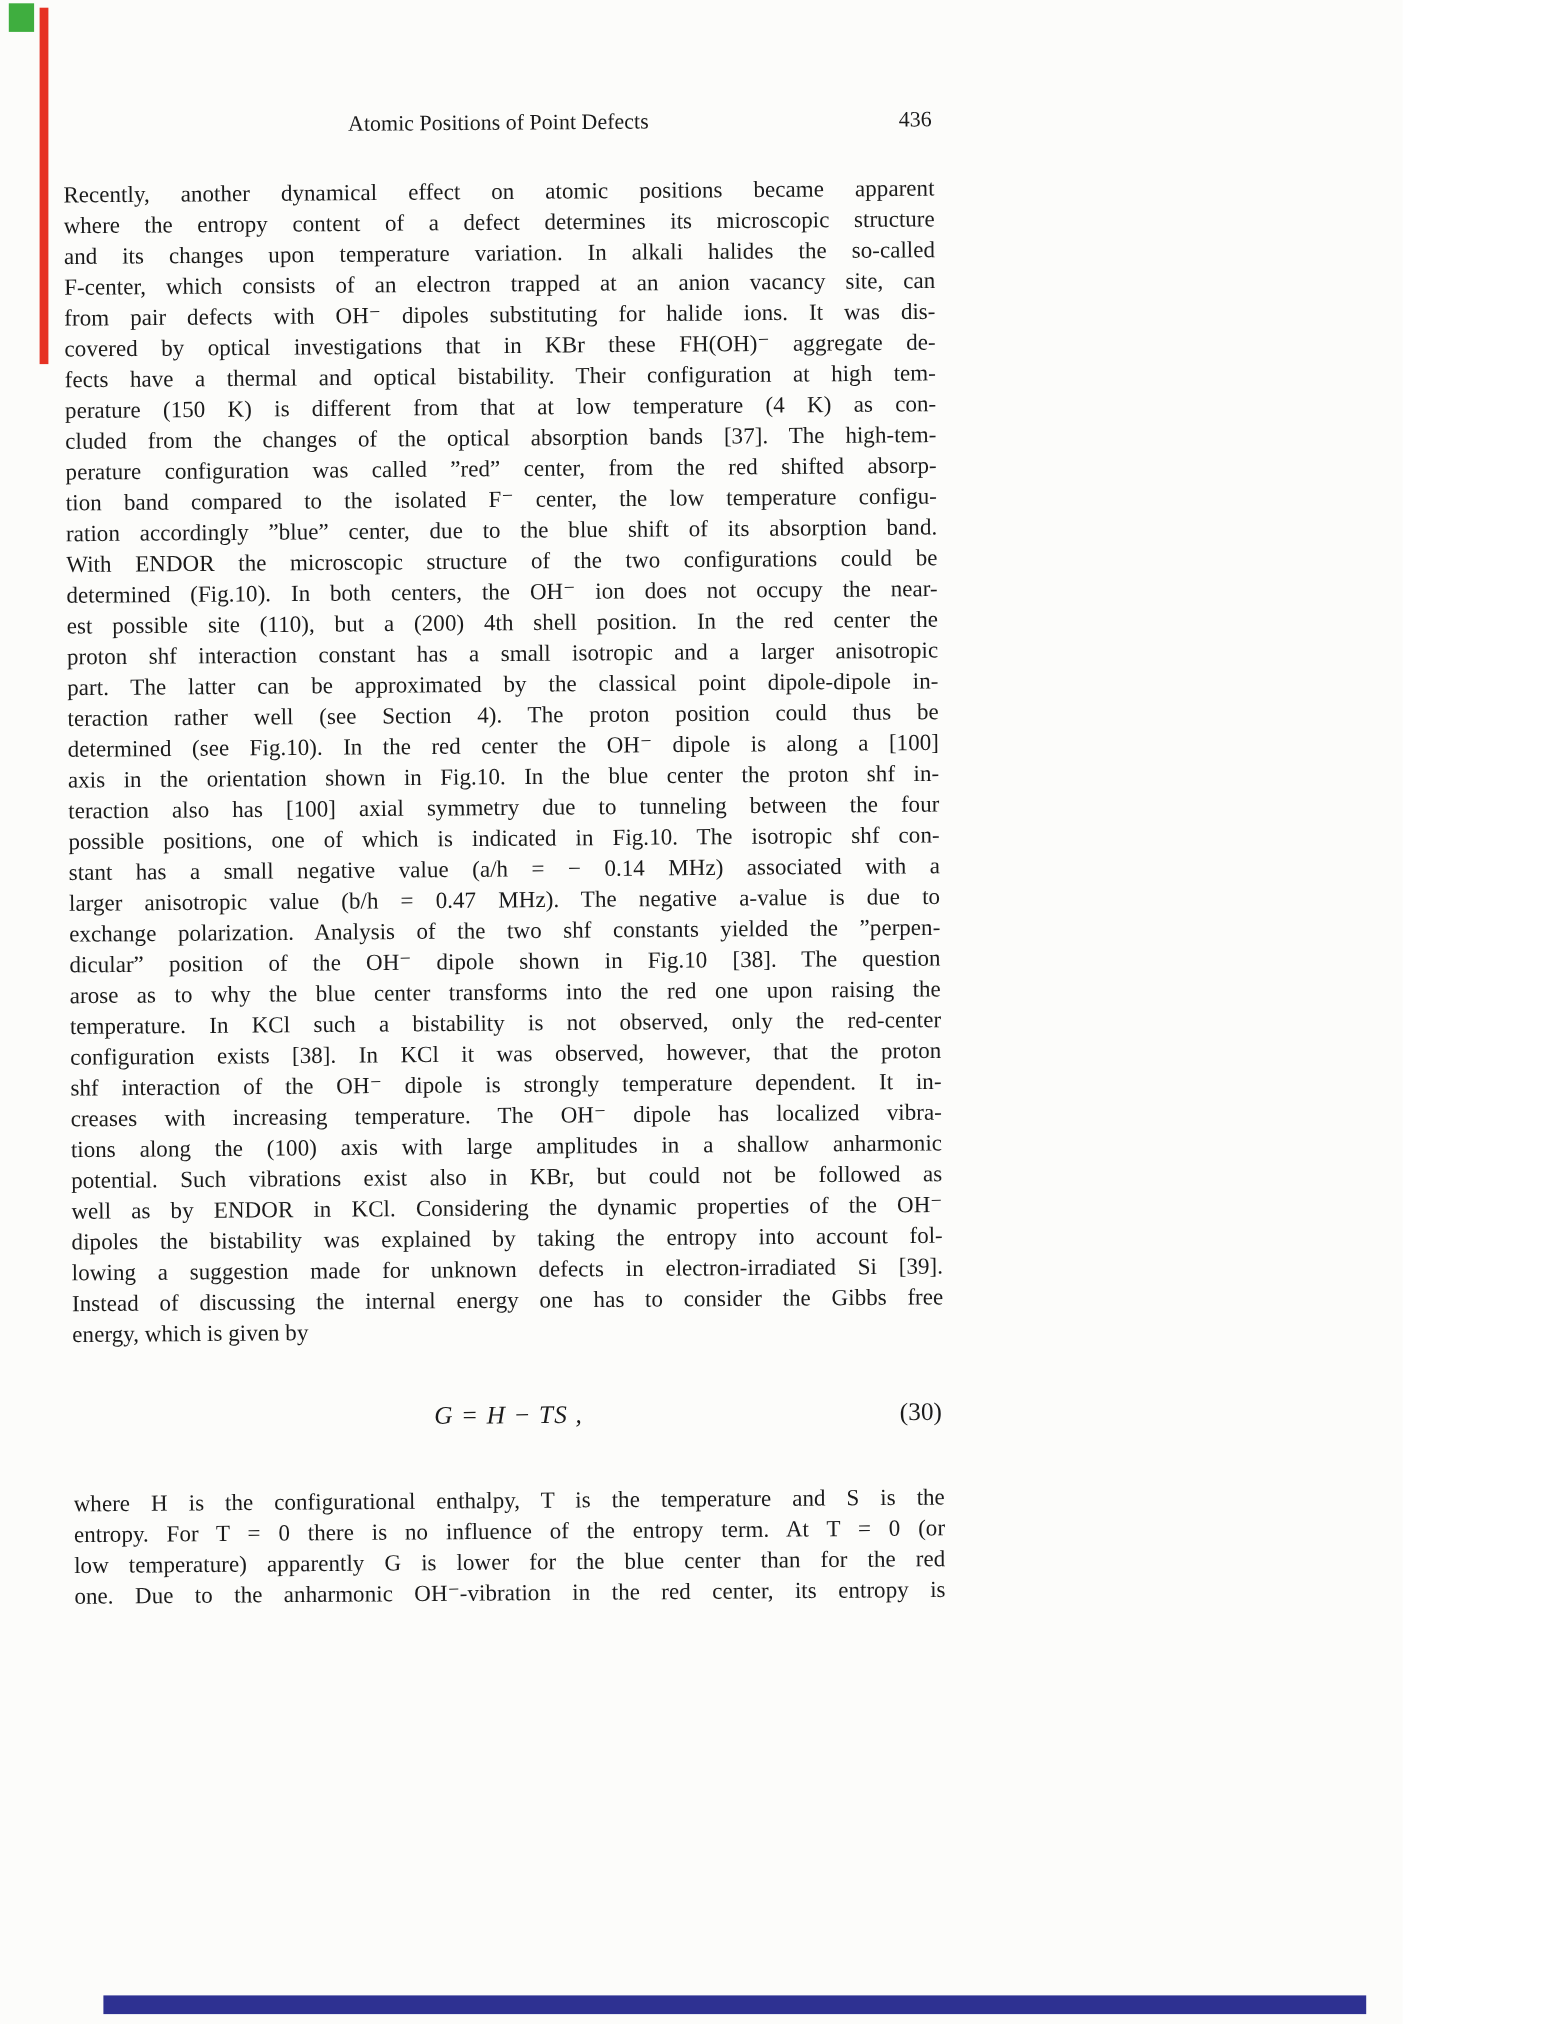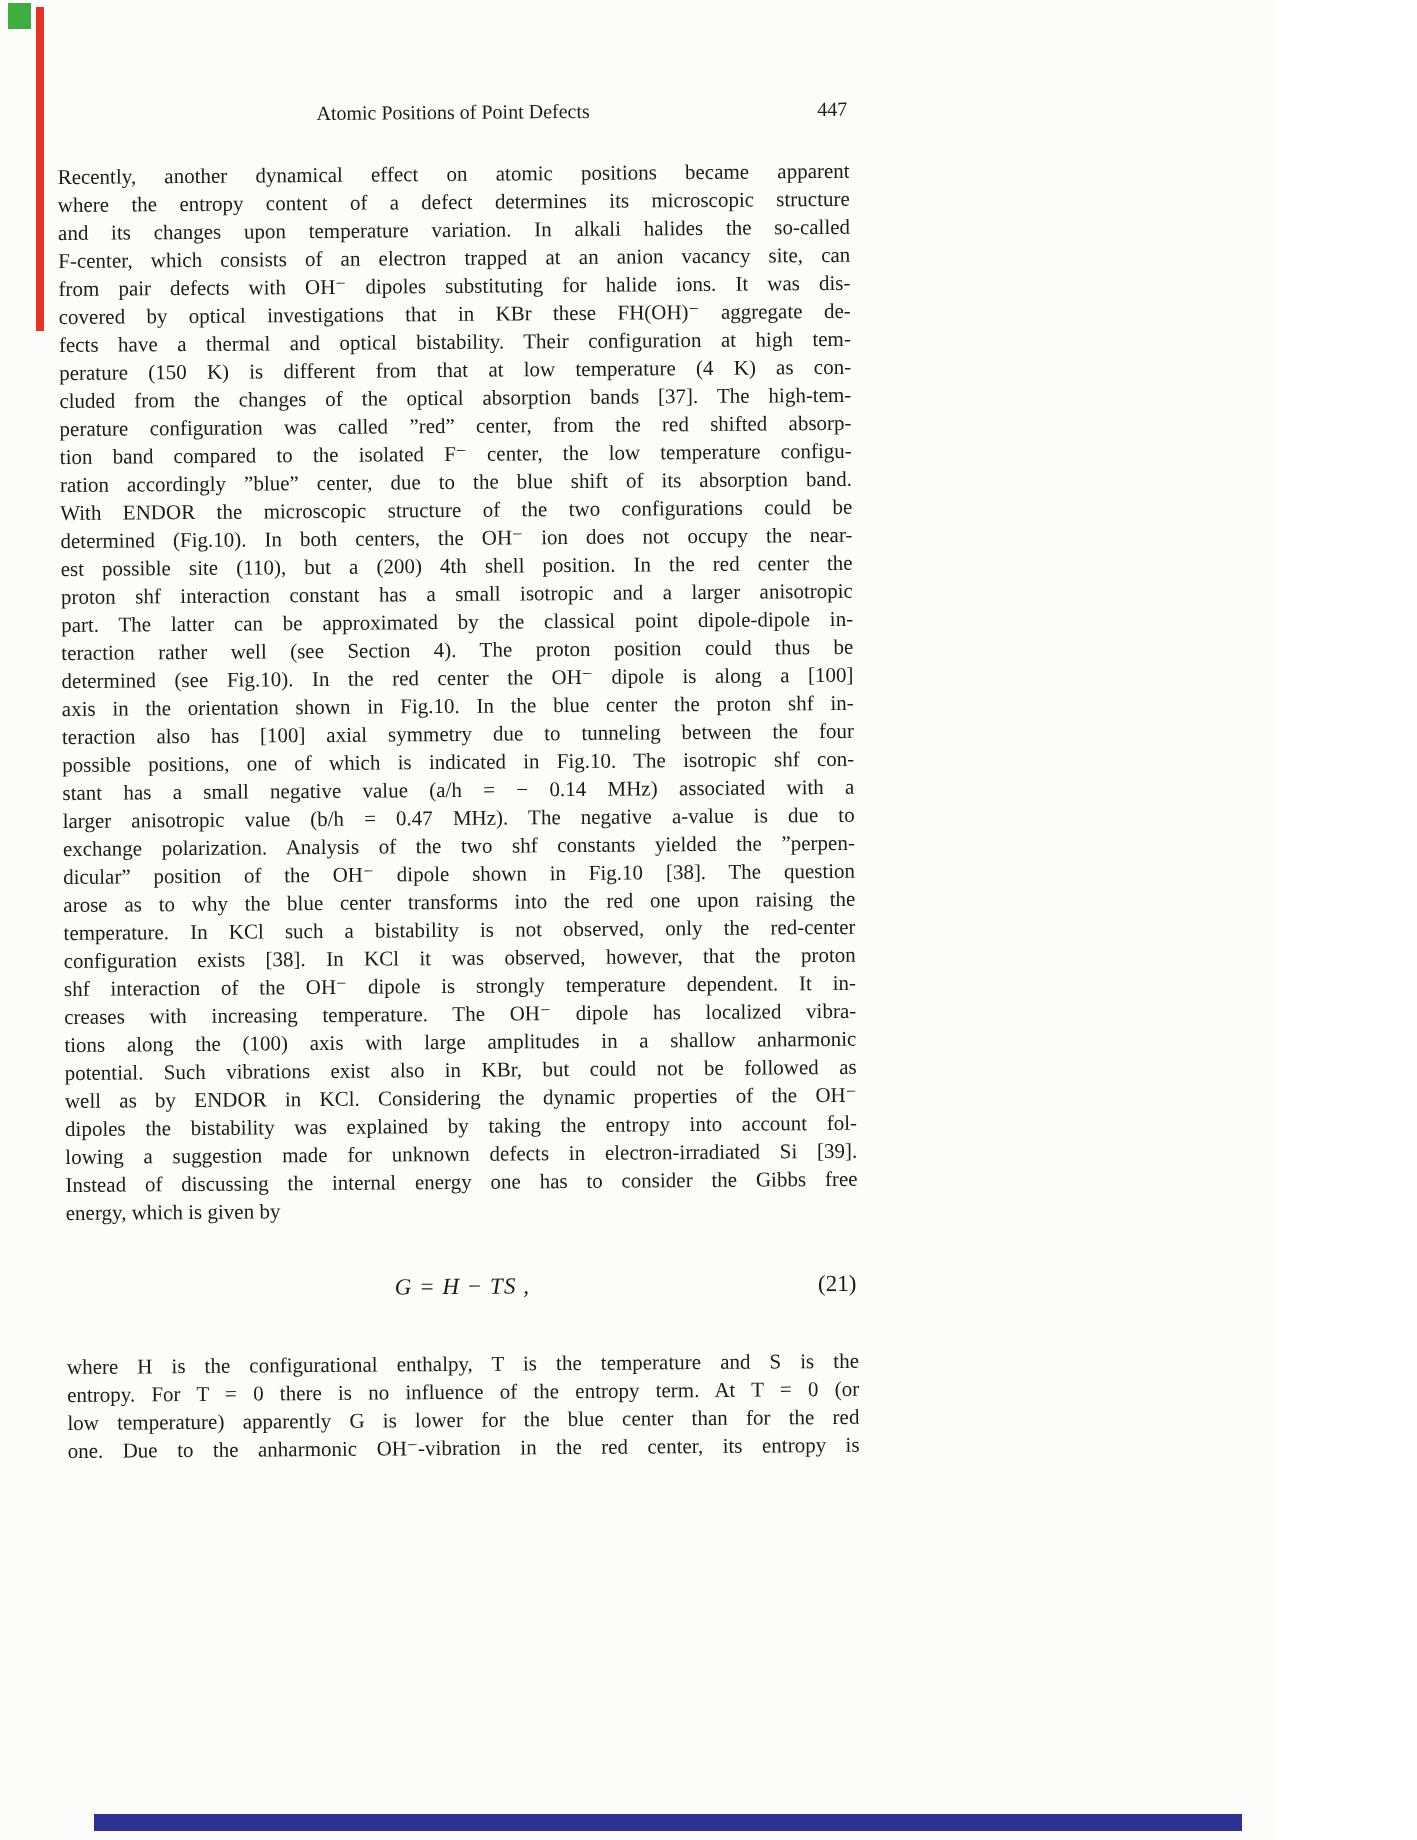--- a/index.html
+++ b/index.html
@@ -73,21 +73,21 @@
 <div class="page">
 
   <div class="artifact green"></div>
   <div class="artifact red"></div>
   <div class="artifact blue"></div>
 
   <div class="content">
 
     <div class="running-header">
       <span class="header-title">Atomic Positions of Point Defects</span>
-      <span class="page-number">447</span>
+      <span class="page-number">436</span>
     </div>
 
     <div class="para">
         <div class="line">Recently, another dynamical effect on atomic positions became apparent</div>
         <div class="line">where the entropy content of a defect determines its microscopic structure</div>
         <div class="line">and its changes upon temperature variation. In alkali halides the so-called</div>
         <div class="line">F-center, which consists of an electron trapped at an anion vacancy site, can</div>
         <div class="line">from pair defects with OH⁻ dipoles substituting for halide ions. It was dis-</div>
         <div class="line">covered by optical investigations that in KBr these FH(OH)⁻ aggregate de-</div>
         <div class="line">fects have a thermal and optical bistability. Their configuration at high tem-</div>
@@ -119,21 +119,21 @@
         <div class="line">potential. Such vibrations exist also in KBr, but could not be followed as</div>
         <div class="line">well as by ENDOR in KCl. Considering the dynamic properties of the OH⁻</div>
         <div class="line">dipoles the bistability was explained by taking the entropy into account fol-</div>
         <div class="line">lowing a suggestion made for unknown defects in electron-irradiated Si [39].</div>
         <div class="line">Instead of discussing the internal energy one has to consider the Gibbs free</div>
         <div class="line">energy, which is given by</div>
       </div>
 
     <div class="equation-row">
       <span class="equation-expression">G = H − TS ,</span>
-      <span class="equation-number">(21)</span>
+      <span class="equation-number">(30)</span>
     </div>
 
     <div class="para justify-all">
         <div class="line">where H is the configurational enthalpy, T is the temperature and S is the</div>
         <div class="line">entropy. For T = 0 there is no influence of the entropy term. At T = 0 (or</div>
         <div class="line">low temperature) apparently G is lower for the blue center than for the red</div>
         <div class="line">one. Due to the anharmonic OH⁻-vibration in the red center, its entropy is</div>
       </div>
 
   </div>

